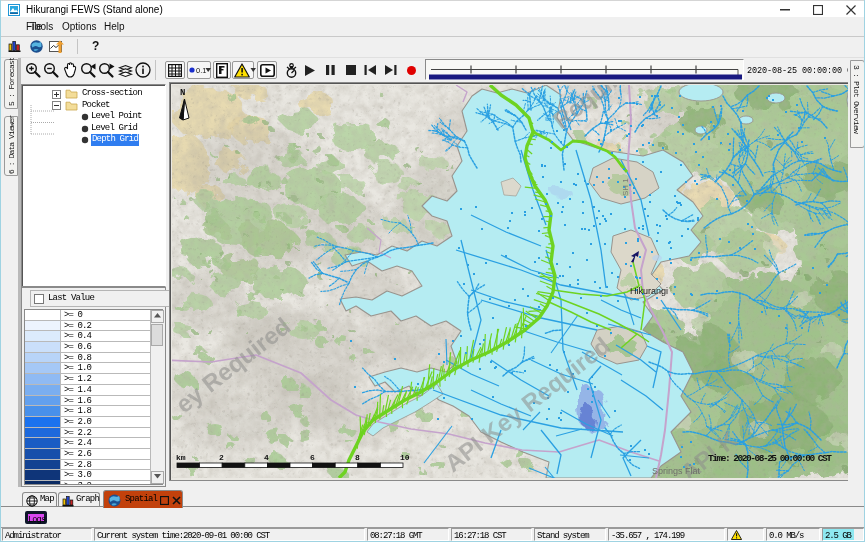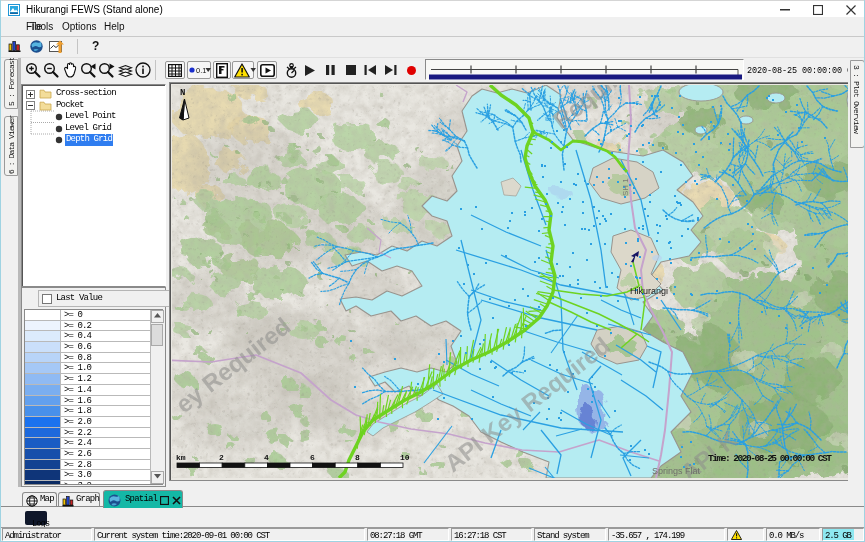--- a/index.html
+++ b/index.html
@@ -7,39 +7,39 @@
 .mono { font-family:"Liberation Mono",monospace; }
 .abs { position:absolute; }
 .titlebar { position:absolute; left:0; top:0; width:100%; height:17px; background:#fff; border-top:1px solid #d5d5d5;}
 .titlebar .txt { position:absolute; left:25px; top:3px; font-size:10px; color:#000; }
 .menubar { position:absolute; left:0; top:17px; width:100%; height:20px; background:#f0f0f0; font-size:10px; color:#111; }
 .menubar span { position:absolute; top:4px; }
 .toolbar1 { position:absolute; left:0; top:37px; width:100%; height:21px; background:#f0f0f0; border-bottom:1px solid #e0e0e0;}
 .ltabs { position:absolute; left:0; top:58px; width:20px; height:429px; background:#f0f0f0; z-index:6; }
 .vtab { position:absolute; background:#f2f2f0; border:1px solid #9a9a9a; border-radius:3px 0 0 3px; font-family:"Liberation Mono",monospace; font-size:9px; color:#111; }
 .toolbar2 { position:absolute; left:0px; top:58px; width:847px; height:26px; background:#f0f0f0; }
-.treepanel { position:absolute; left:20px; top:84px; width:145px; height:203px; background:#fff; border:1px solid #8a8a8a; border-right:1px solid #fff; box-shadow:inset 1px 1px 0 #555;}
+.treepanel { position:absolute; left:20px; top:84px; width:145px; height:203px; background:#fff; border:1px solid #8a8a8a; border-right:1px solid #fff; box-shadow:inset 1px 1px 0 #555;padding-left:26px;}
 .tree { font-family:"Liberation Mono",monospace; font-size:9px; letter-spacing:-0.8px; color:#000; padding-top:3px; }
 .trow { height:11.6px; line-height:11.6px; white-space:nowrap; position:relative;}
 .legendpanel { position:absolute; left:20px; top:287px; width:145px; height:200px; background:#f0f0f0; border:1px solid #8a8a8a;}
-.lv { position:absolute; left:16px; top:2px; width:159px; height:17px; border:1px solid #b5b5b5; background:#f0f0f0; font-family:"Liberation Mono",monospace; font-size:9px; letter-spacing:-0.8px;}
+.lv { position:absolute; left:8px; top:2px; width:159px; height:17px; border:1px solid #b5b5b5; background:#f0f0f0; font-family:"Liberation Mono",monospace; font-size:9px; letter-spacing:-0.8px;}
 .leglist { position:absolute; left:2px; top:21px; width:139px; height:176px; background:#fff; border:1px solid #8a8a8a; overflow:hidden;}
 .legrow { height:10.7px; border-bottom:1px solid #b9b9b9; position:relative; font-family:"Liberation Mono",monospace; font-size:9px; letter-spacing:-0.9px; }
 .legrow .sw { position:absolute; left:0; top:0; width:36px; height:9.7px; border-right:1px solid #b9b9b9;}
 .legrow .lb { position:absolute; left:39px; top:0px; }
 .sbar { position:absolute; right:0; top:0; width:13px; height:174px; background:#f0f0f0; border-left:1px solid #b9b9b9;}
 .sbtn { position:absolute; left:0; width:13px; height:13px; background:#f0f0f0; border:1px solid #a9a9a9; font-size:7px; text-align:center; line-height:12px; color:#333;}
 .mapwrap { position:absolute; left:168px; top:82px; width:682px; height:399px; border:1px solid #898989; background:#eae8e2; box-shadow:inset 1px 1px 0 #555;}
 .mapsvg { position:absolute; left:2px; top:2px; }
 .rtabs { position:absolute; left:847px; top:58px; width:18px; height:429px; background:#f0f0f0; z-index:6;}
 .btmtabs { position:absolute; left:0; top:487px; width:100%; height:22px; background:#f0f0f0;}
 .btab { position:absolute; top:5px; height:14px; border:1px solid #8a8a8a; border-bottom:none; border-radius:3px 3px 0 0; background:#f0f0f0; font-family:"Liberation Mono",monospace; font-size:9px; letter-spacing:-0.8px; }
-.btab.active { top:3px; height:18px; background:#14b8a6; z-index:3;text-decoration:underline;}
+.btab.active { top:3px; height:18px; background:#c2410c; z-index:3;text-decoration:underline;}
 .logsrow { position:absolute; left:0; top:509px; width:100%; height:18px; background:#f0f0f0;}
-.logsbtn { position:absolute; left:24px; top:2px; width:22px; height:13px; border:7px solid #0f172a; border-radius:2px; background:#d946ef; font-family:"Liberation Mono",monospace; font-size:8.5px; letter-spacing:-0.8px; text-align:center; line-height:12px;}
+.logsbtn { position:absolute; left:24px; top:2px; width:22px; height:13px; border:3px solid #0f172a; border-radius:2px; background:#d946ef; font-family:"Liberation Mono",monospace; font-size:8.5px; letter-spacing:-0.8px; text-align:center; line-height:12px;}
 .statusbar { position:absolute; left:0; top:527px; width:100%; height:15px; background:#f0f0f0; font-family:"Liberation Mono",monospace; font-size:9px; letter-spacing:-1.1px; color:#000;}
 .seg { position:absolute; top:1px; height:13px; border:1px solid; border-color:#9a9a9a #fff #fff #9a9a9a; padding:2px 8px 0 2px; overflow:hidden; white-space:nowrap;}
 </style></head><body>
 <div class="titlebar">
 <svg class="abs" style="left:7px;top:3px" width="12" height="12">
       <rect width="12" height="12" fill="#2196d6"></rect>
       <rect x="1" y="1" width="10" height="10" fill="#fff"></rect>
       <rect x="2" y="2" width="8" height="8" fill="#2ba8e0"></rect>
       <path d="M2 8 L5 4 L7 7 L8 5.5 L10 8 Z" fill="#fff"></path>
       <rect x="2" y="8.5" width="8" height="1.5" fill="#1565a0"></rect>

